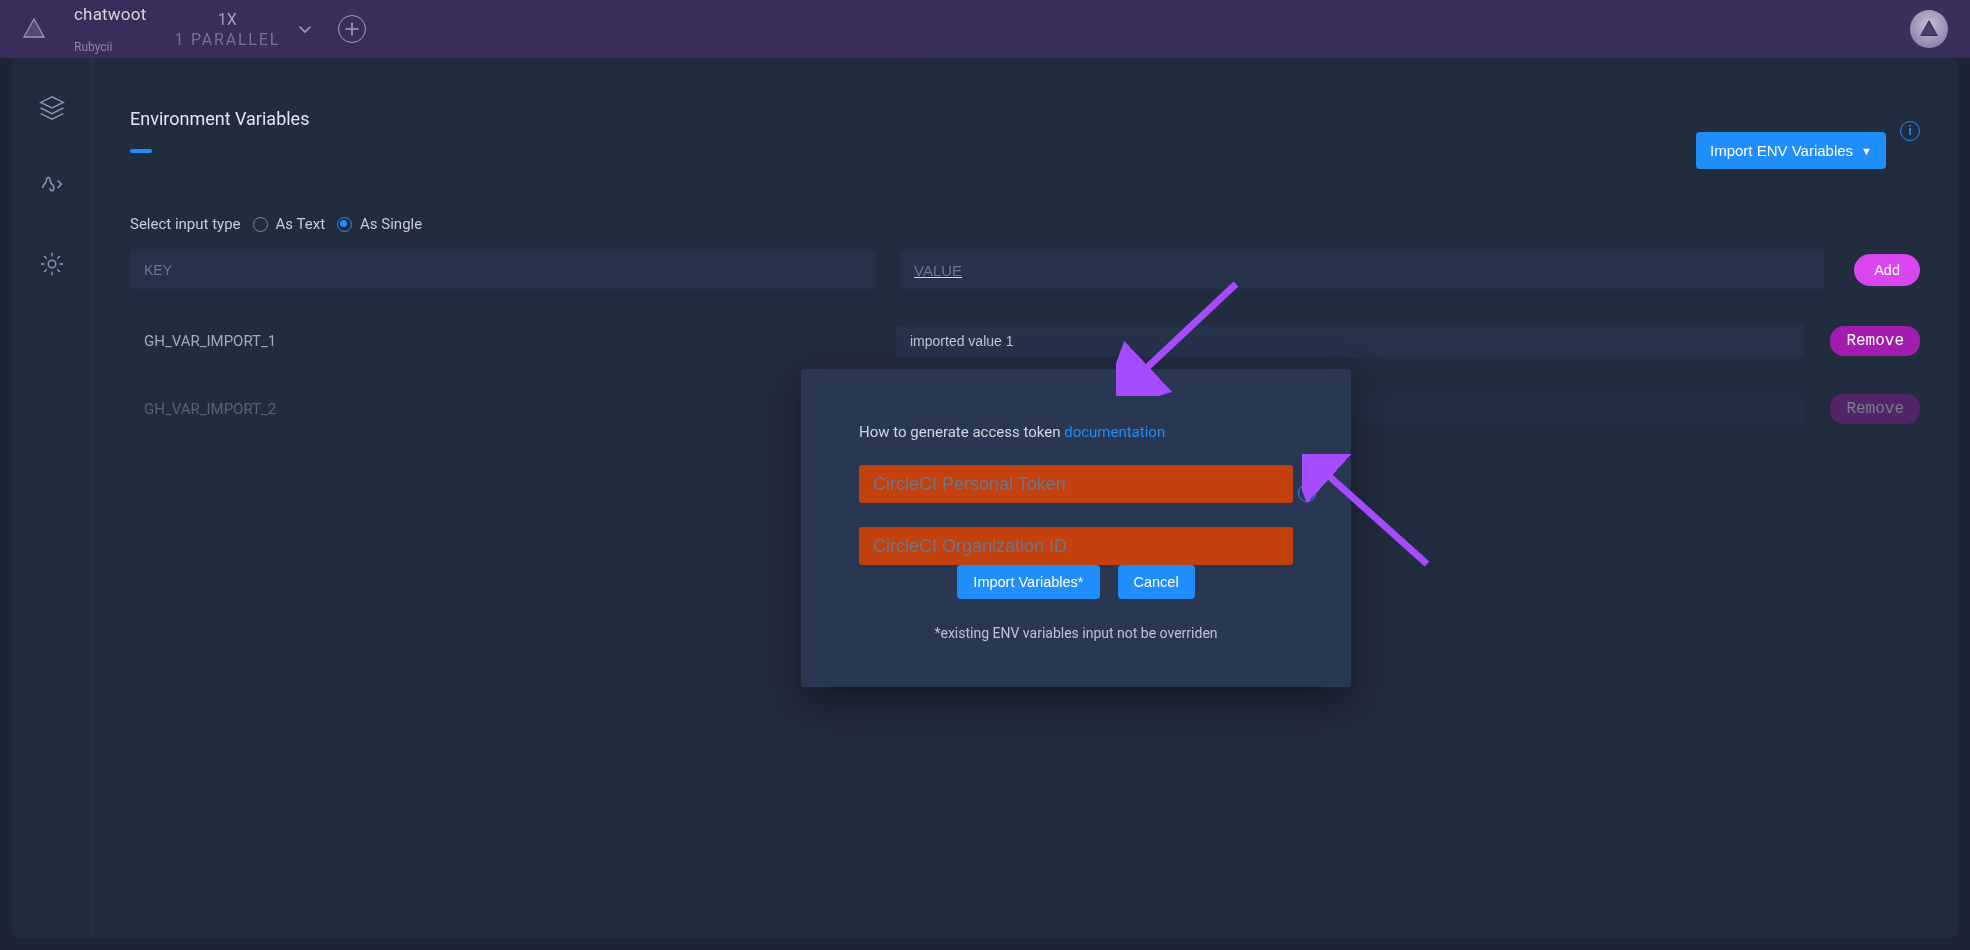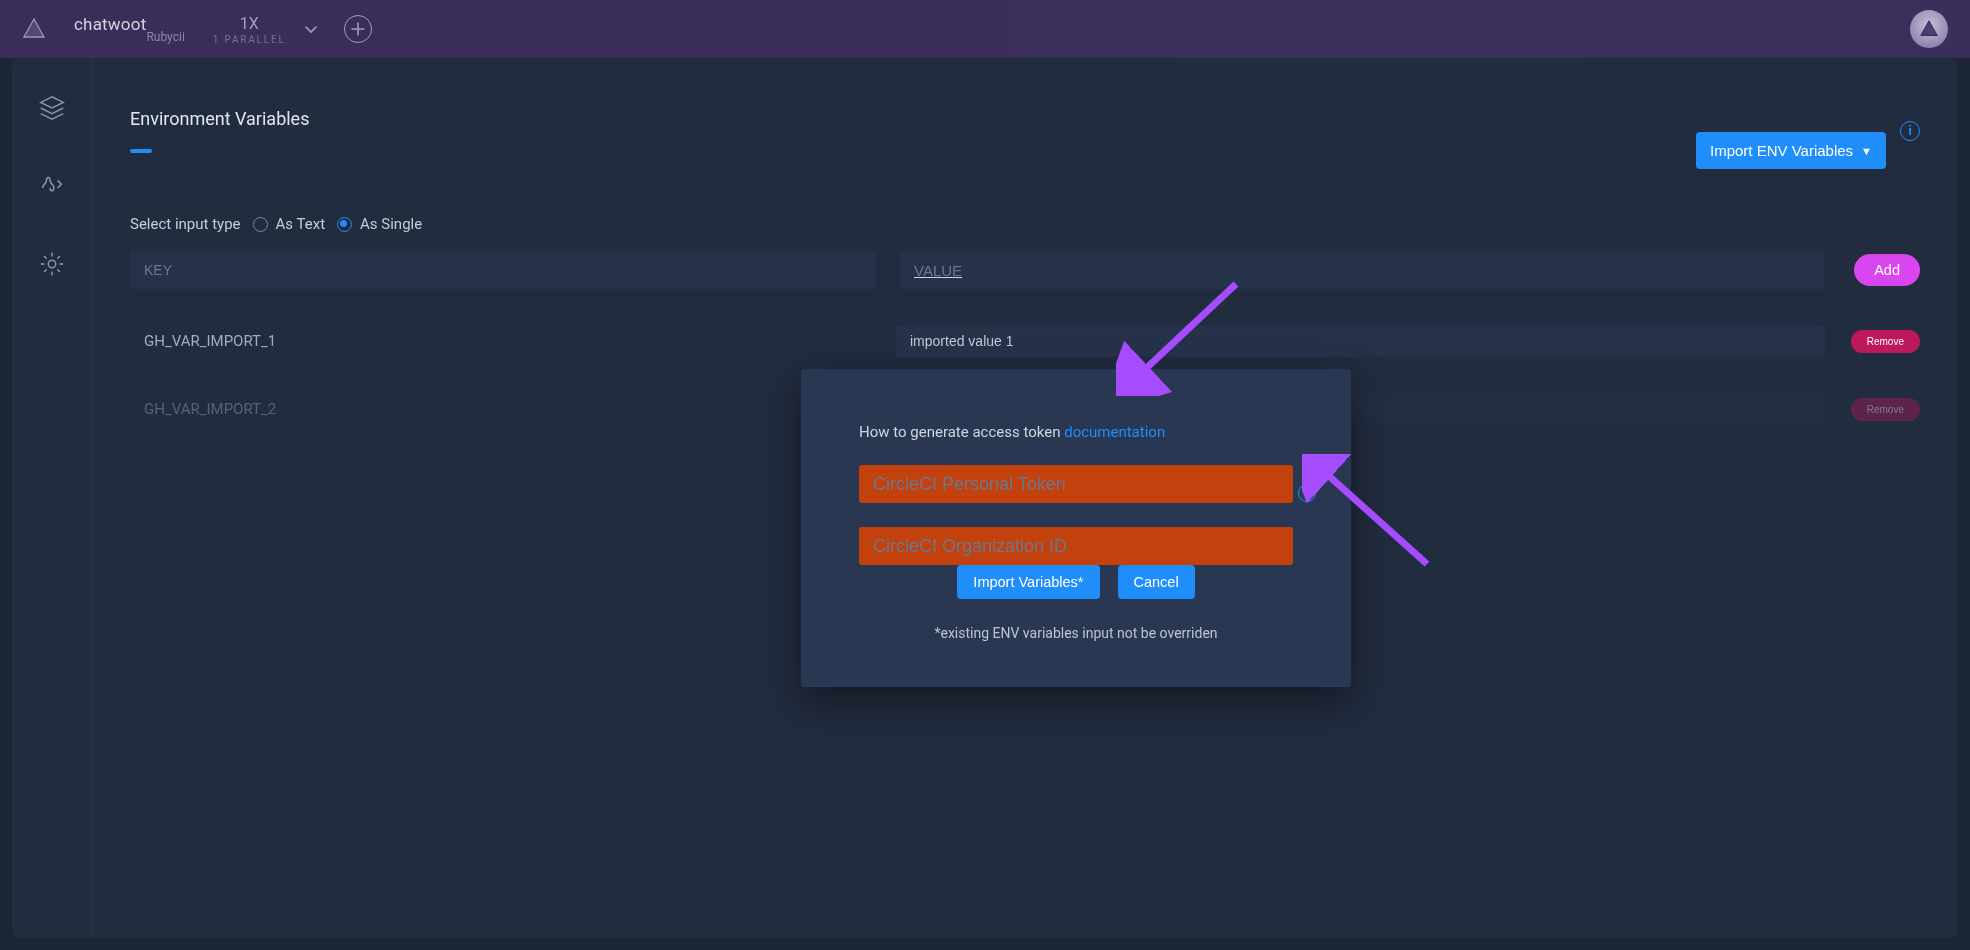--- a/index.html
+++ b/index.html
@@ -1,26 +1,26 @@
 <!DOCTYPE html>
 <html><head>
 <meta charset="utf-8">
 <style>
 * { margin:0; padding:0; box-sizing:border-box; }
 html, body { width:1970px; height:950px; overflow:hidden; font-family:-apple-system,BlinkMacSystemFont,"Segoe UI",Roboto,sans-serif; background:#1b2535; color:#c7ccd6; }
 
 
 .topbar { height:58px; background:linear-gradient(90deg,#3b2d5a 0%,#3a2f5b 100%); display:flex; align-items:center; padding:0 22px; position:relative; }
 .logo-small { width:24px; height:24px; margin-right:28px; opacity:.8; display:flex; align-items:center; justify-content:center; }
-.proj-block { display:flex; flex-direction:row; margin-right:28px; }
+.proj-block { display:flex; flex-direction:column; margin-right:28px; }
 .proj-name { font-size:17px; font-weight:400; color:#d6d1e2; letter-spacing:.2px; }
 .proj-sub { font-size:12px; color:#8f84ab; margin-top:16px; }
 .scale-block { display:flex; flex-direction:column; align-items:center; margin-right:10px; }
 .scale-top { font-size:16px; color:#a69bc0; }
-.scale-bot { font-size:10px; letter-spacing:1.8px; color:#7b6f99; margin-top:1px; }
+.scale-bot { font-size:16px; letter-spacing:1.8px; color:#7b6f99; margin-top:1px; }
 .chev-wrap { width:30px; display:flex; justify-content:center; margin-right:18px; }
 .chev-down { color:#a69bc0; }
 .plus-wrap { width:28px; height:28px; border:1.6px solid #a69bc0; border-radius:50%; display:flex; align-items:center; justify-content:center; color:#a69bc0; font-size:17px; cursor:pointer; }
 .avatar { position:absolute; right:22px; top:10px; width:38px; height:38px; border-radius:50%; background:radial-gradient(circle at 50% 40%,#c7c0d8 0%,#7c6fa0 100%); display:flex; align-items:center; justify-content:center; }
 .avatar svg { width:22px; height:22px; }
 
 
 .frame { margin:0 12px 12px 12px; height:calc(950px - 58px - 12px); background:#222c3f; border-radius:8px; display:flex; }
 
 
@@ -48,21 +48,21 @@
 
 .kv-row { display:flex; gap:24px; margin-top:18px; align-items:center; }
 .kv-key { flex:0 0 746px; height:38px; background:#26324a; border:none; color:#cfd5e2; padding:0 14px; font-size:14px; border-radius:2px; }
 .kv-val { flex:1; height:38px; background:#26324a; border:none; color:#cfd5e2; padding:0 14px; font-size:15px; border-radius:2px;text-decoration:underline; }
 .kv-key::placeholder, .kv-val::placeholder { color:#6c778f; }
 .add-btn { background:#d946ef; color:#fff; border:none; border-radius:16px; padding:8px 20px; font-size:14.5px; cursor:pointer; margin-left:6px; }
 
 .var-row { display:flex; gap:20px; margin-top:36px; align-items:center; }
 .var-key { flex:0 0 746px; font-size:15px; color:#a3abbc; padding-left:14px; }
 .var-val { flex:1; height:32px; background:#26324a; border:none; color:#c1c8d7; padding:0 14px; font-size:14px; border-radius:2px; }
-.remove-btn { background:#be185d; color:#fff; border:none; border-radius:14px; padding:6px 16px; font-size:10px; cursor:pointer; margin-left:6px; }
+.remove-btn { background:#a21caf; color:#fff; border:none; border-radius:14px; padding:6px 16px; font-size:16px; cursor:pointer; margin-left:6px;font-family:Liberation Mono, monospace; }
 
 .var-row.dim { opacity:.42; }
 .var-row.dim .remove-btn { opacity:.9; }
 
 
 .modal { position:absolute; left:709px; top:311px; width:550px; background:#2a3752; border-radius:4px; box-shadow:0 14px 40px rgba(0,0,0,.45); padding:54px 58px 46px; }
 .modal-line1 { font-size:15px; color:#cfd5e2; }
 .modal-line1 a { color:#1f8efa; text-decoration:none; }
 .modal-input { width:100%; height:38px; background:#c2410c; border:none; color:#cfd5e2; padding:0 14px; font-size:18px; border-radius:3px; margin-top:24px; }
 .modal-input::placeholder { color:#6c778f; }

